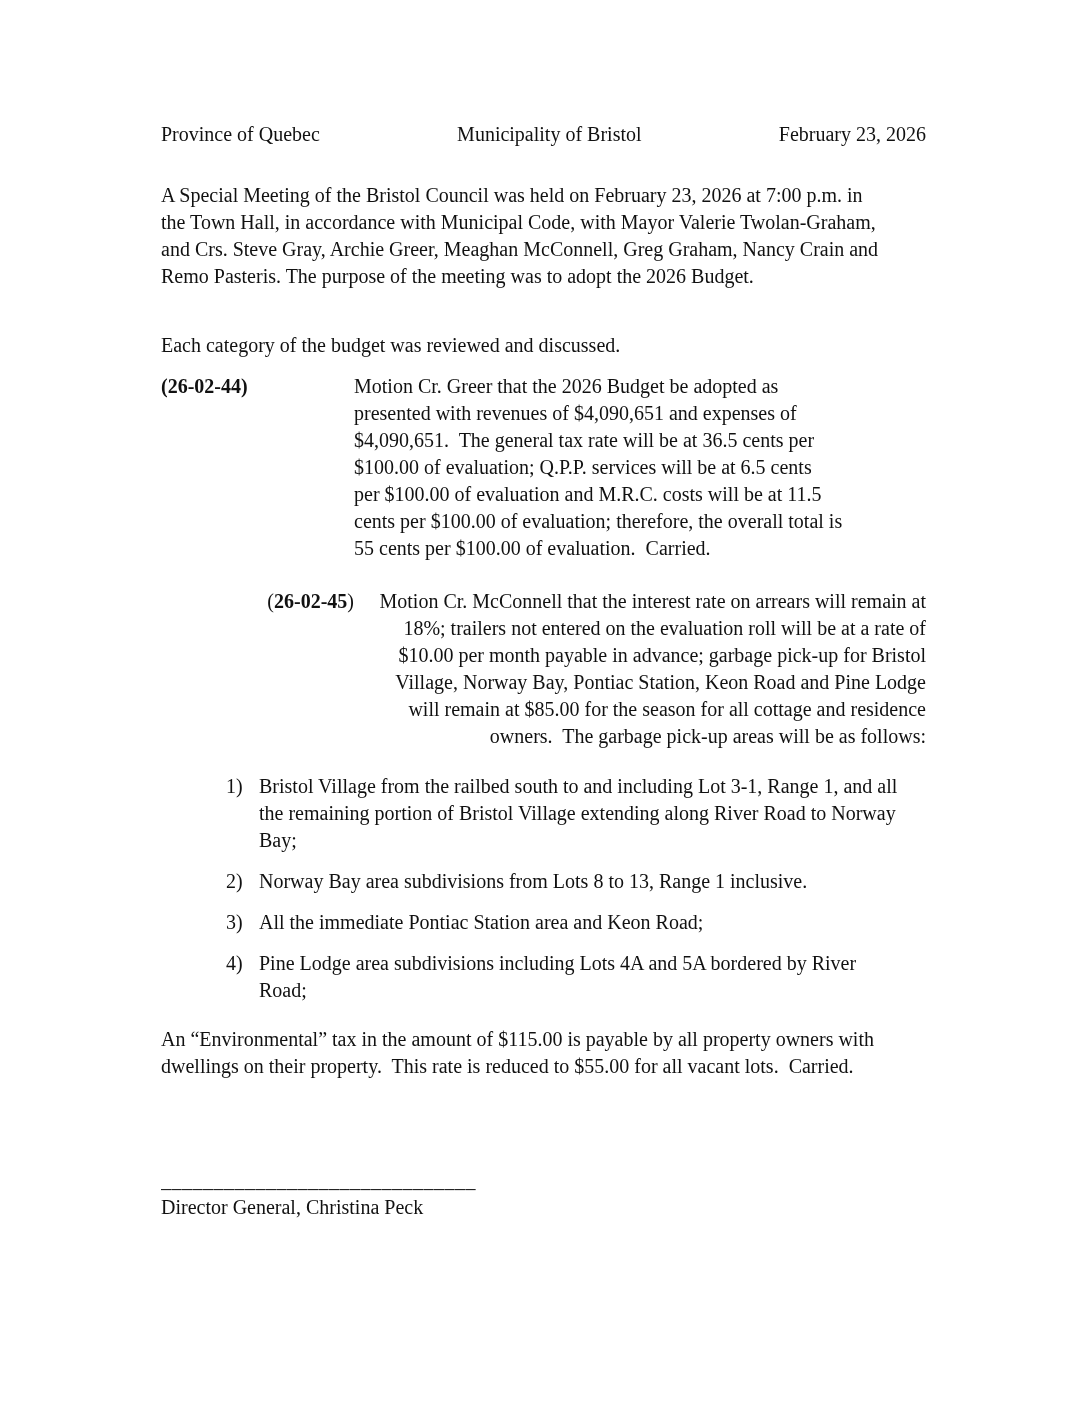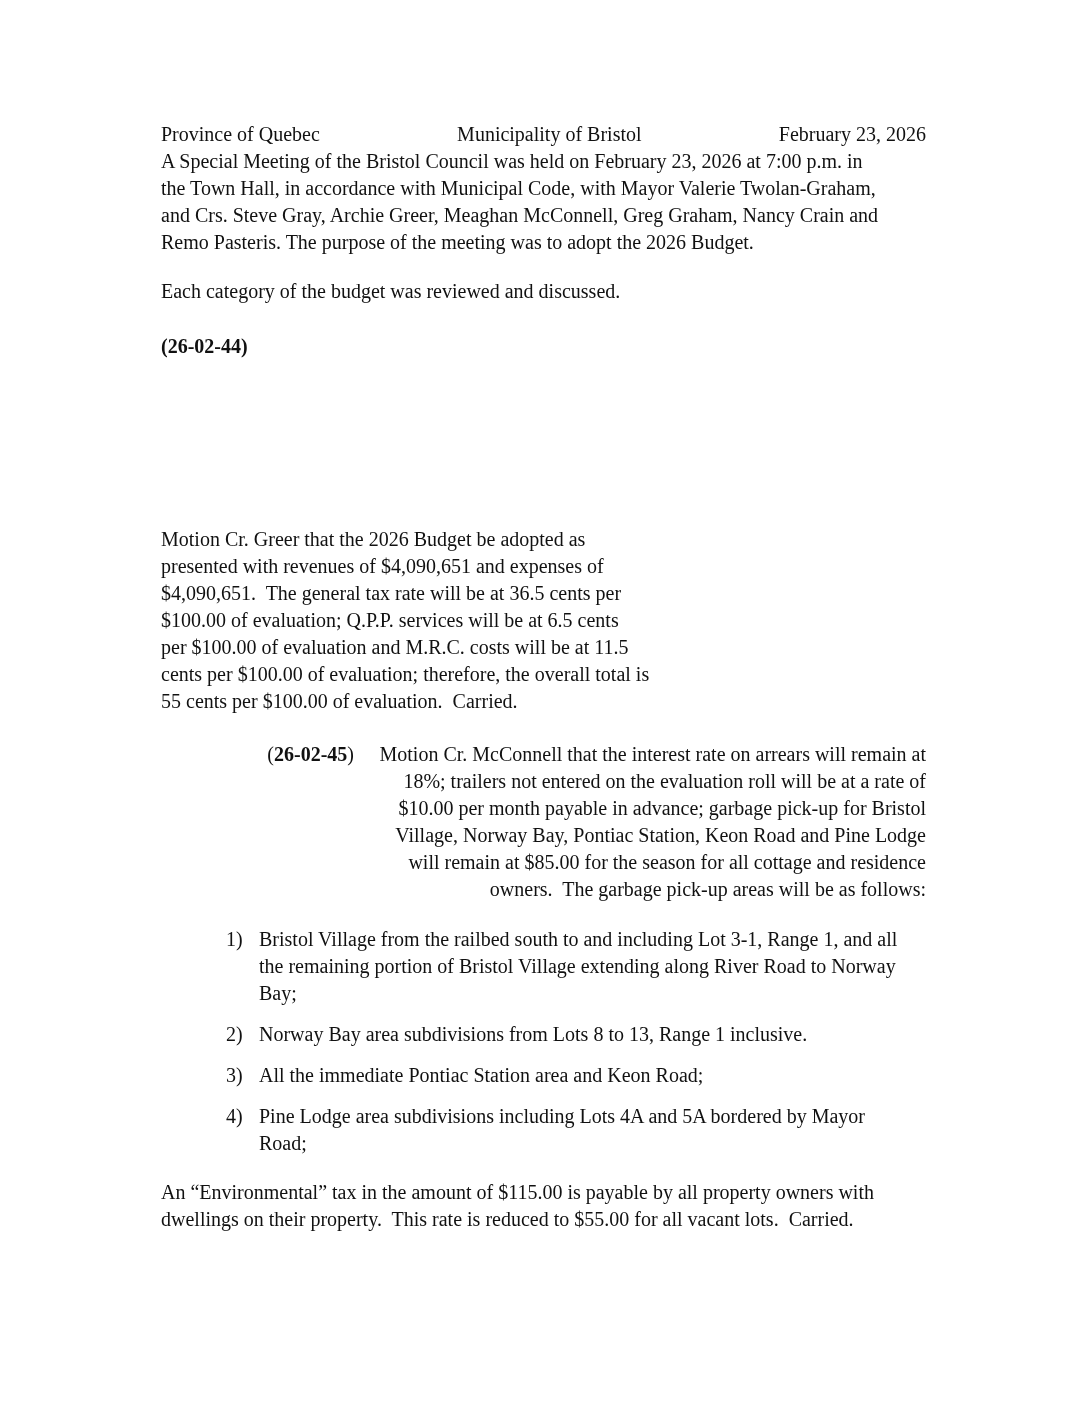--- a/index.html
+++ b/index.html
@@ -20,27 +20,27 @@
     box-sizing: border-box;
     padding: 121px 126px 0 125px;
     overflow: hidden;
   }
   .t { white-space: pre-wrap; }
   .header-row {
     display: flex;
     justify-content: space-between;
     align-items: baseline;
   }
-  .intro { }
-  .review-line { margin-top: 22px; }
+  .intro { margin-top: 34px; }
+  .review-line { margin-top: 42px; }
   .motion {
     display: flex;
     align-items: flex-start;
   }
-  .motion-1 { margin-top: 28px; flex-direction: column; }
+  .motion-1 { margin-top: 14px; }
   .motion-2 { margin-top: 26px; text-align: right; }
   .motion-num {
     width: 193px;
     flex: 0 0 193px;
     white-space: nowrap;
   }
   .motion-text { flex: 1 1 auto; }
   .bold { font-weight: bold; }
   .reg { font-weight: normal; }
   .area-list { margin-top: 23px; }
@@ -123,25 +123,29 @@
     <div class="area-item">
       <div class="area-marker">2)</div>
       <div class="t area-text">Norway Bay area subdivisions from Lots 8 to 13, Range 1 inclusive.</div>
     </div>
     <div class="area-item">
       <div class="area-marker">3)</div>
       <div class="t area-text">All the immediate Pontiac Station area and Keon Road;</div>
     </div>
     <div class="area-item">
       <div class="area-marker">4)</div>
-      <div class="t area-text">Pine Lodge area subdivisions including Lots 4A and 5A bordered by Mayor
+      <div class="t area-text">Pine Lodge area subdivisions including Lots 4A and 5A bordered by River
 Road;</div>
     </div>
   </div>
 
 
   <div class="t env-paragraph">An “Environmental” tax in the amount of $115.00 is payable by all property owners with
 dwellings on their property.  This rate is reduced to $55.00 for all vacant lots.  Carried.</div>
 
   <div class="signature-row">
+    <div class="signature-col-right">
+      <div class="sig-line">______________________________</div>
+      <div>Director General, Christina Peck</div>
+    </div>
   </div>
 
 </div>
 
 </body></html>

